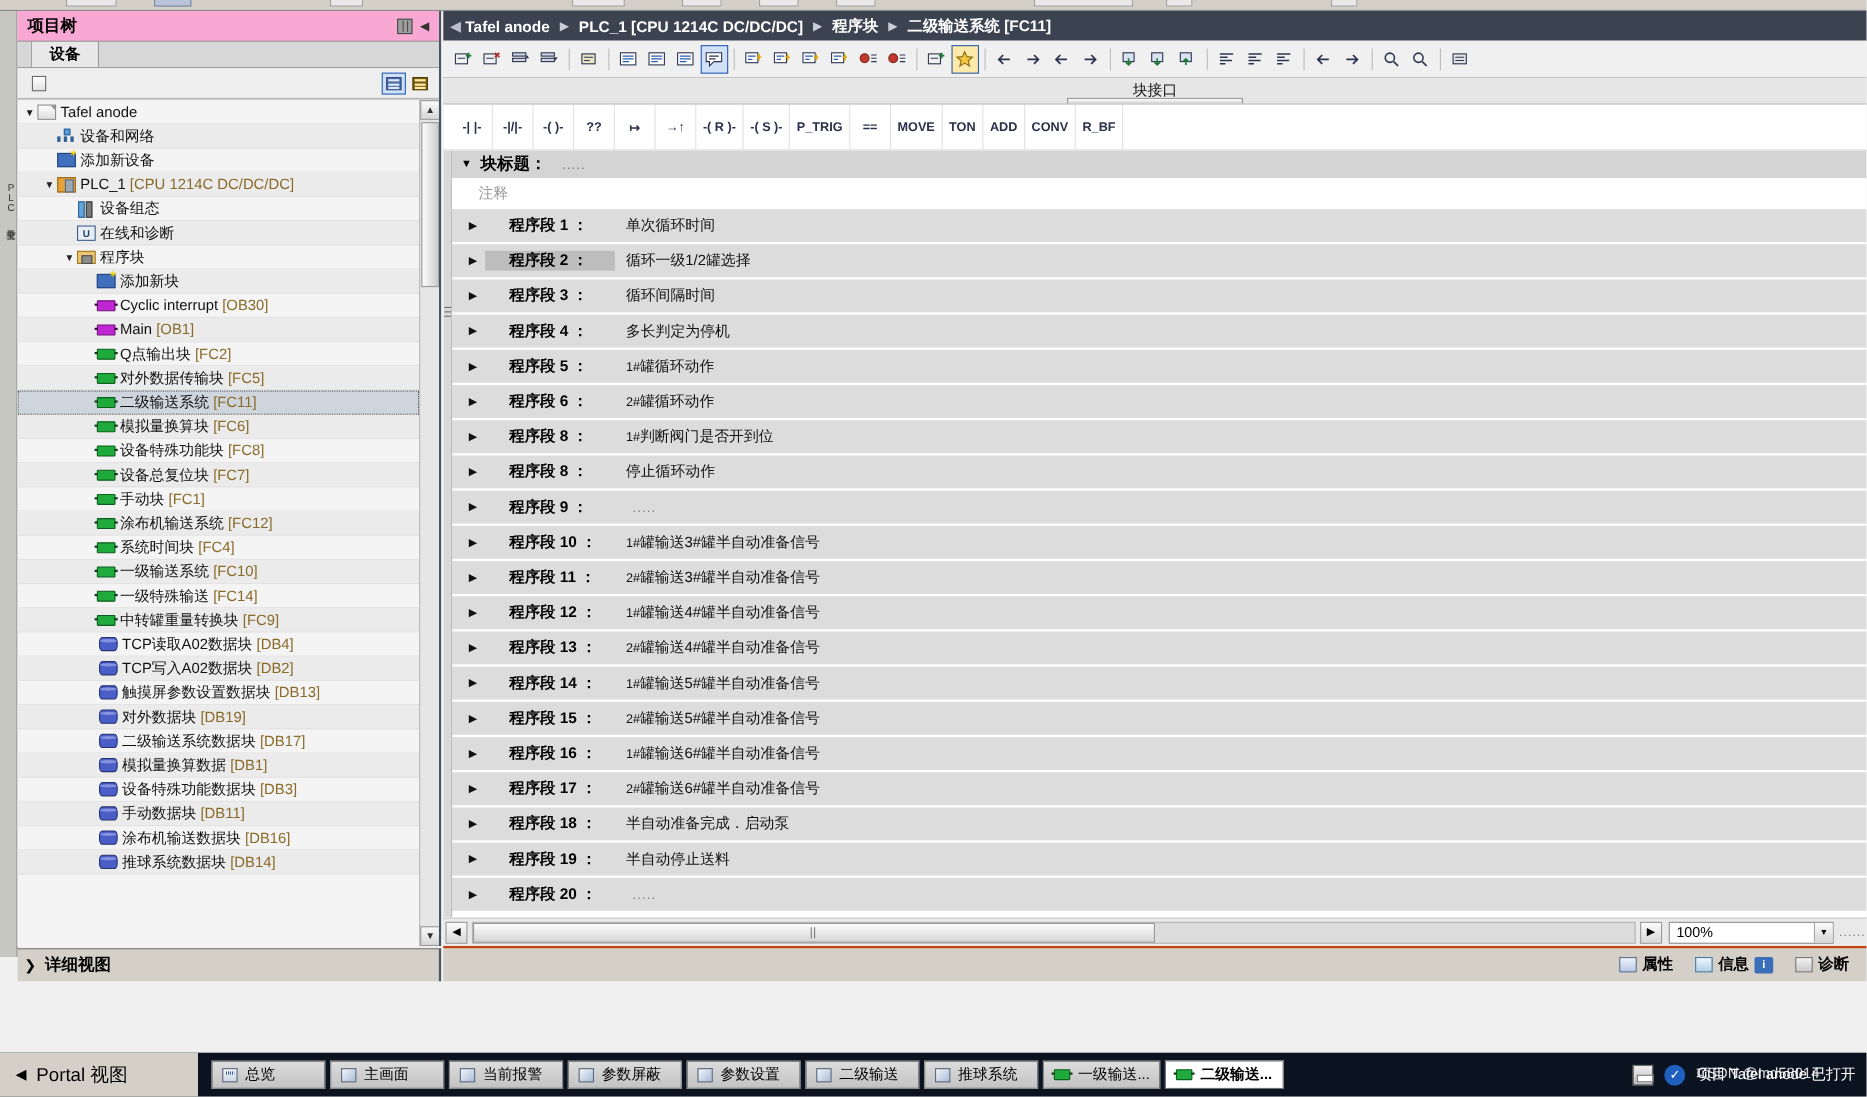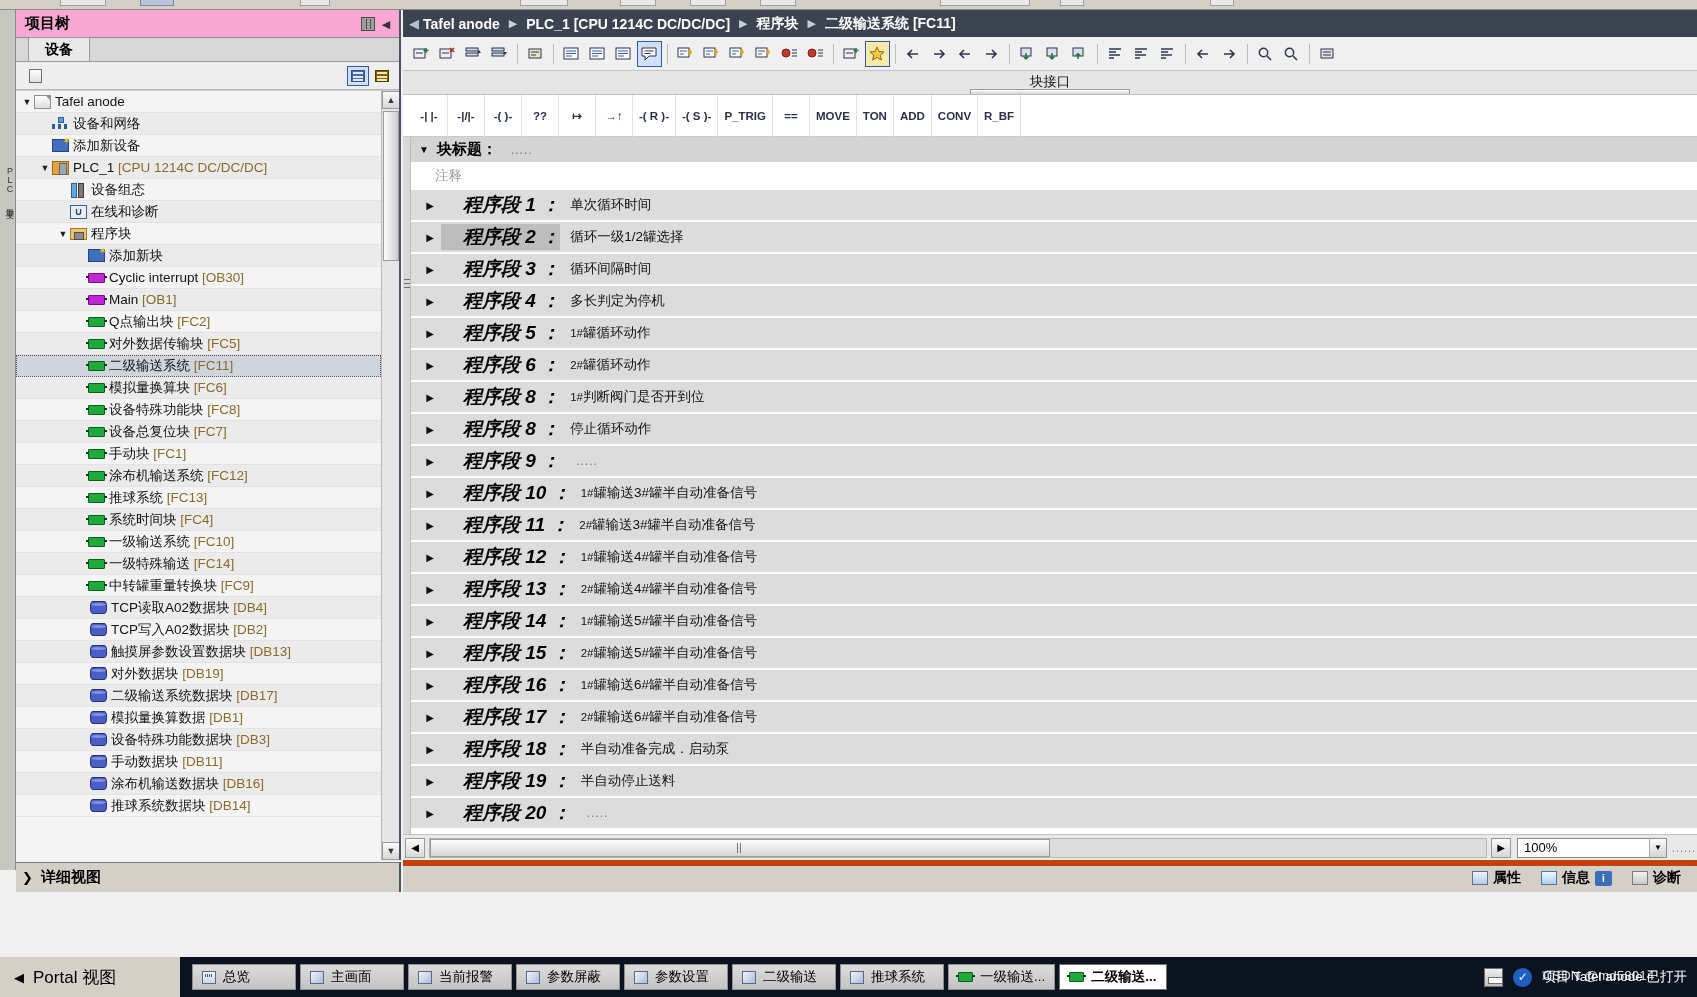--- a/index.html
+++ b/index.html
@@ -266,23 +266,22 @@
   .blk-comment {
     height: 28px; background: #ffffff; display: flex; align-items: center;
     padding-left: 24px; color: #9a9a9a; font-size: 13.5px;
   }
   .netrow {
     height: 30px; background: #dcdcdc; display: flex; align-items: center;
     margin-bottom: 2px; padding-left: 8px;
   }
   .netrow .tw { width: 22px; text-align: center; font-size: 10px; color: #111; }
   .netrow .seg {
-    font-size: 19px; font-weight: bold; color: #000; min-width: 118px;
+    font-size: 14px; font-weight: bold; color: #000; min-width: 118px;
     padding-left: 22px;
-    font-style: italic;
   }
   .netrow.hl .seg { background: #bdbdbd; display:inline-block; padding-left:22px; }
   .netrow .ttl { font-size: 13.5px; color: #111; margin-left: 10px; }
   .netrow .ttl .small { font-size: 11.5px; }
   .netrow .dots { margin-left: 16px; color: #7d7d7d; letter-spacing: 1px; font-size: 12px; }
 
   
   .hbar {
     height: 26px; background: #e9e9e9; border-top: 1px solid #c1c1c1;
     display: flex; align-items: center;
@@ -317,22 +316,22 @@
   .zoombox .arrow {
     margin-left: auto; width: 17px; height: 18px;
     background: linear-gradient(#fafafa,#d5d5d5); border-left: 1px solid #a9a9a9;
     display: flex; align-items: center; justify-content: center; font-size: 8px;
   }
   .hb-end { width: 26px; text-align:center; color:#777; font-size: 11px; letter-spacing:1px;}
 
   
   .statusbar {
     position: absolute; left: 403px; top: 860px; right: 0; height: 32px;
-    background: #d4d0c8; border-top: 6px solid #c2410c;
-    display: flex; align-items: flex-start; justify-content: flex-end;
+    background: #d4d0c8; border-top: 2px solid #c2410c;
+    display: flex; align-items: center; justify-content: flex-end;
     padding-right: 8px; gap: 4px;
   }
   .sb-item {
     height: 24px; padding: 0 8px; display: flex; align-items: center; gap: 5px;
     font-size: 14px; font-weight: bold;
   }
   .sb-badge {
     width: 17px; height: 15px; background: #3b6db8; color: #fff;
     border-radius: 2px; font-size: 10px; display:flex;align-items:center;justify-content:center;
     font-weight:bold;
@@ -539,26 +538,20 @@
             <span style="display: inline-block; flex: 0 0 54px;"></span>
             <span class="twist"></span>
             <span class="tico i-fc"></span>
             <span class="tlabel"><span>手动块</span><span class="brk"> [FC1]</span></span>
           </div>
           <div class="trow">
             <span style="display: inline-block; flex: 0 0 54px;"></span>
             <span class="twist"></span>
             <span class="tico i-fc"></span>
             <span class="tlabel"><span>涂布机输送系统</span><span class="brk"> [FC12]</span></span>
-          </div>
-          <div class="trow">
-            <span style="display: inline-block; flex: 0 0 54px;"></span>
-            <span class="twist"></span>
-            <span class="tico i-fc"></span>
-            <span class="tlabel"><span>推球系统</span><span class="brk"> [FC13]</span></span>
           </div>
           <div class="trow">
             <span style="display: inline-block; flex: 0 0 54px;"></span>
             <span class="twist"></span>
             <span class="tico i-fc"></span>
             <span class="tlabel"><span>系统时间块</span><span class="brk"> [FC4]</span></span>
           </div>
           <div class="trow">
             <span style="display: inline-block; flex: 0 0 54px;"></span>
             <span class="twist"></span>

